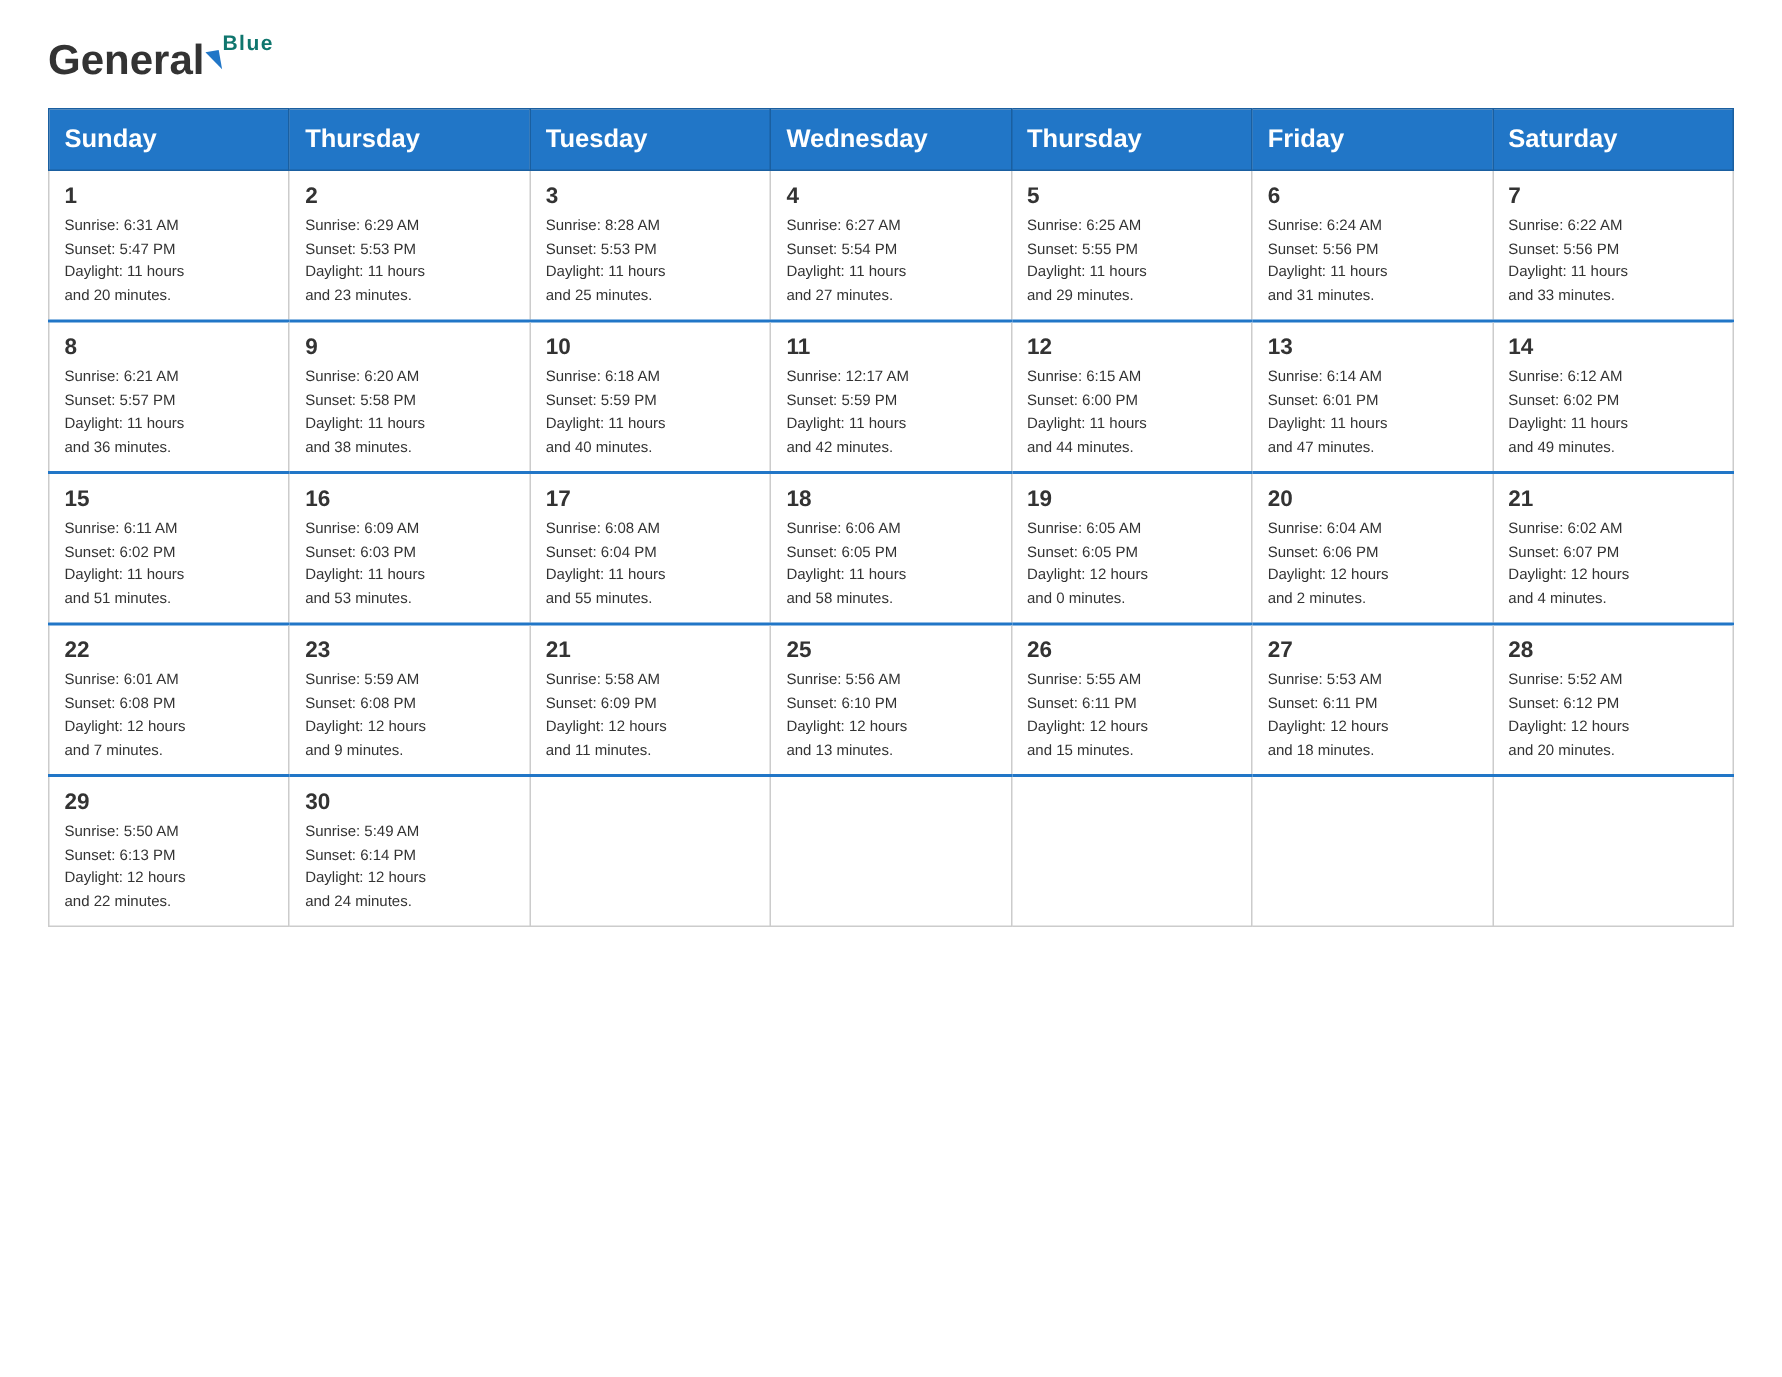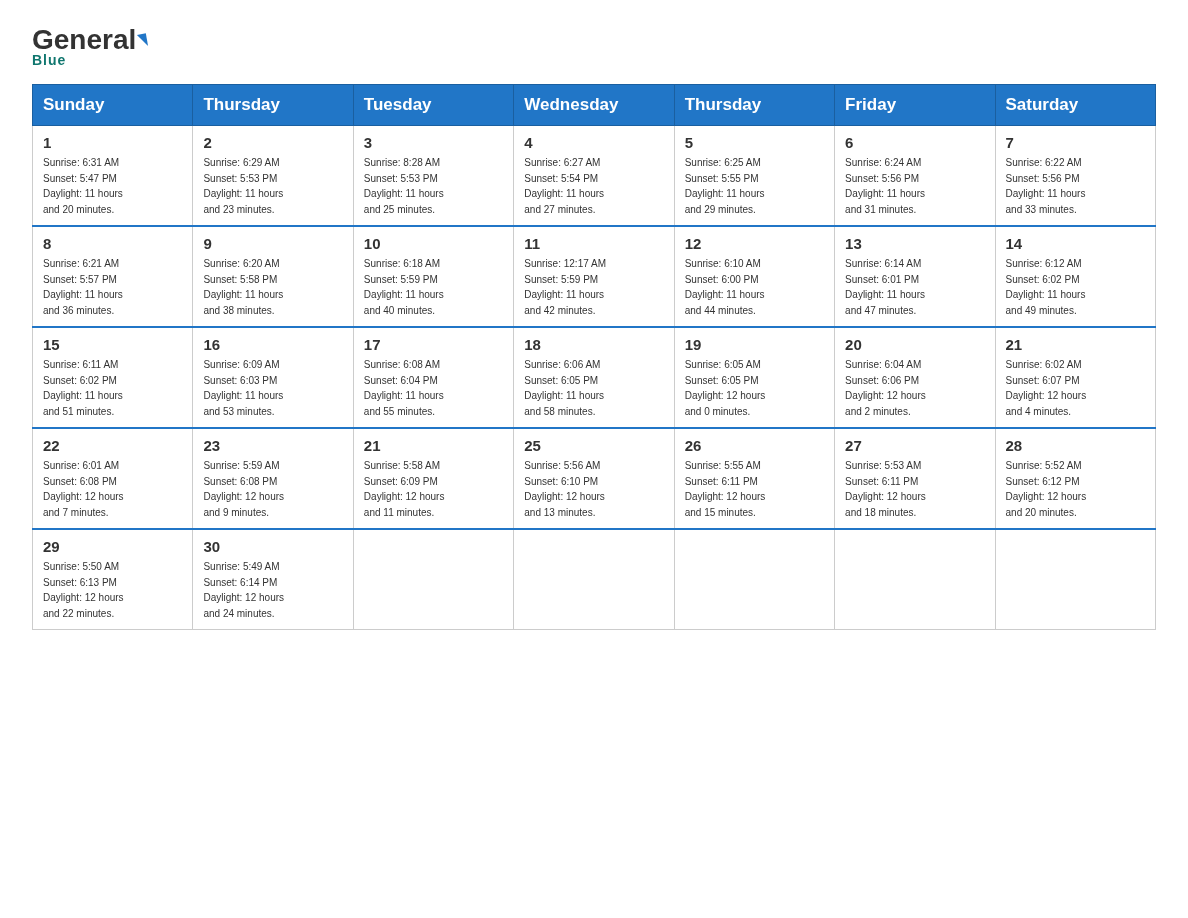--- a/index.html
+++ b/index.html
@@ -11,21 +11,21 @@
       min-height: 918px;
     }
     .header {
       display: flex;
       justify-content: space-between;
       align-items: flex-start;
       margin-bottom: 16px;
     }
     .logo {
       display: flex;
-      flex-direction: column;
+      flex-direction: row;
       align-items: flex-start;
     }
     .logo-text {
       font-size: 28px;
       font-weight: bold;
       color: #333;
       display: flex;
       align-items: center;
     }
     .logo-general { color: #333; }
@@ -220,21 +220,21 @@
         <div class="day-info">
           <span>Sunrise: 12:17 AM</span><br>
           <span>Sunset: 5:59 PM</span><br>
           <span style="white-space: pre-line;">Daylight: 11 hours
 and 42 minutes.</span>
         </div>
       </td>
         <td>
         <span class="day-num">12</span>
         <div class="day-info">
-          <span>Sunrise: 6:10 AM</span><br>
+          <span>Sunrise: 6:15 AM</span><br>
           <span>Sunset: 6:00 PM</span><br>
           <span style="white-space: pre-line;">Daylight: 11 hours
 and 44 minutes.</span>
         </div>
       </td>
         <td>
         <span class="day-num">13</span>
         <div class="day-info">
           <span>Sunrise: 6:14 AM</span><br>
           <span>Sunset: 6:01 PM</span><br>

